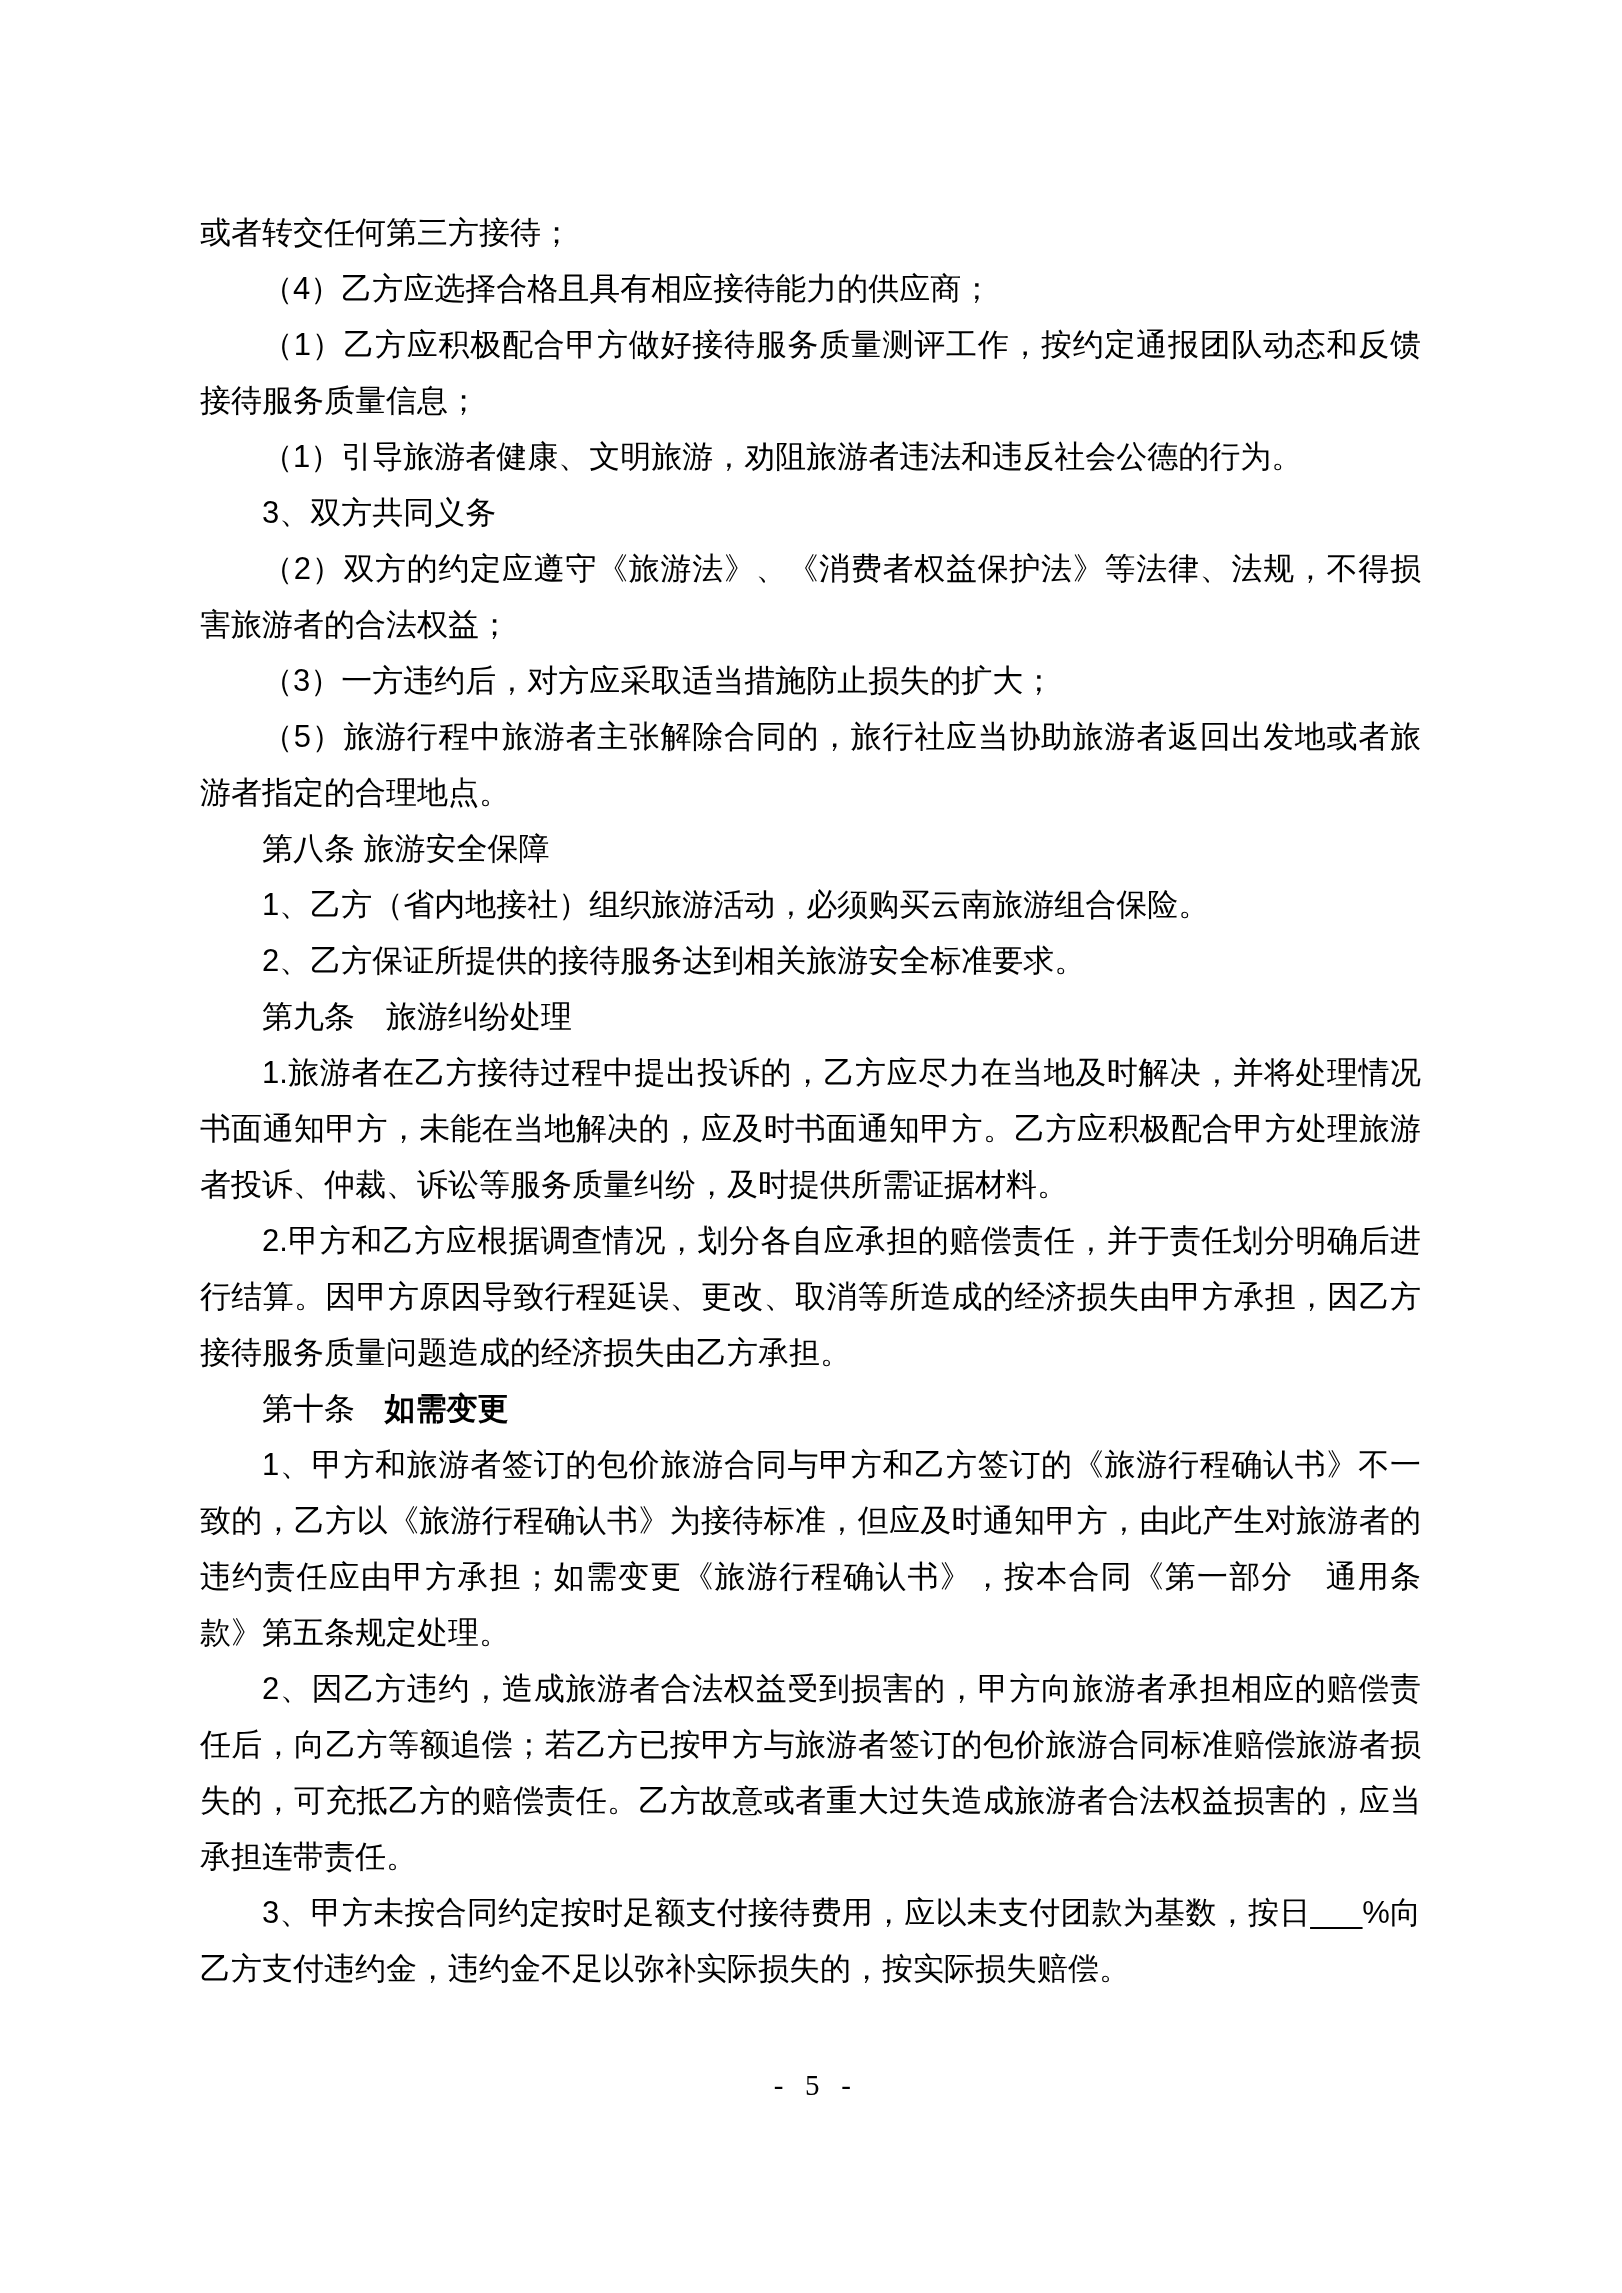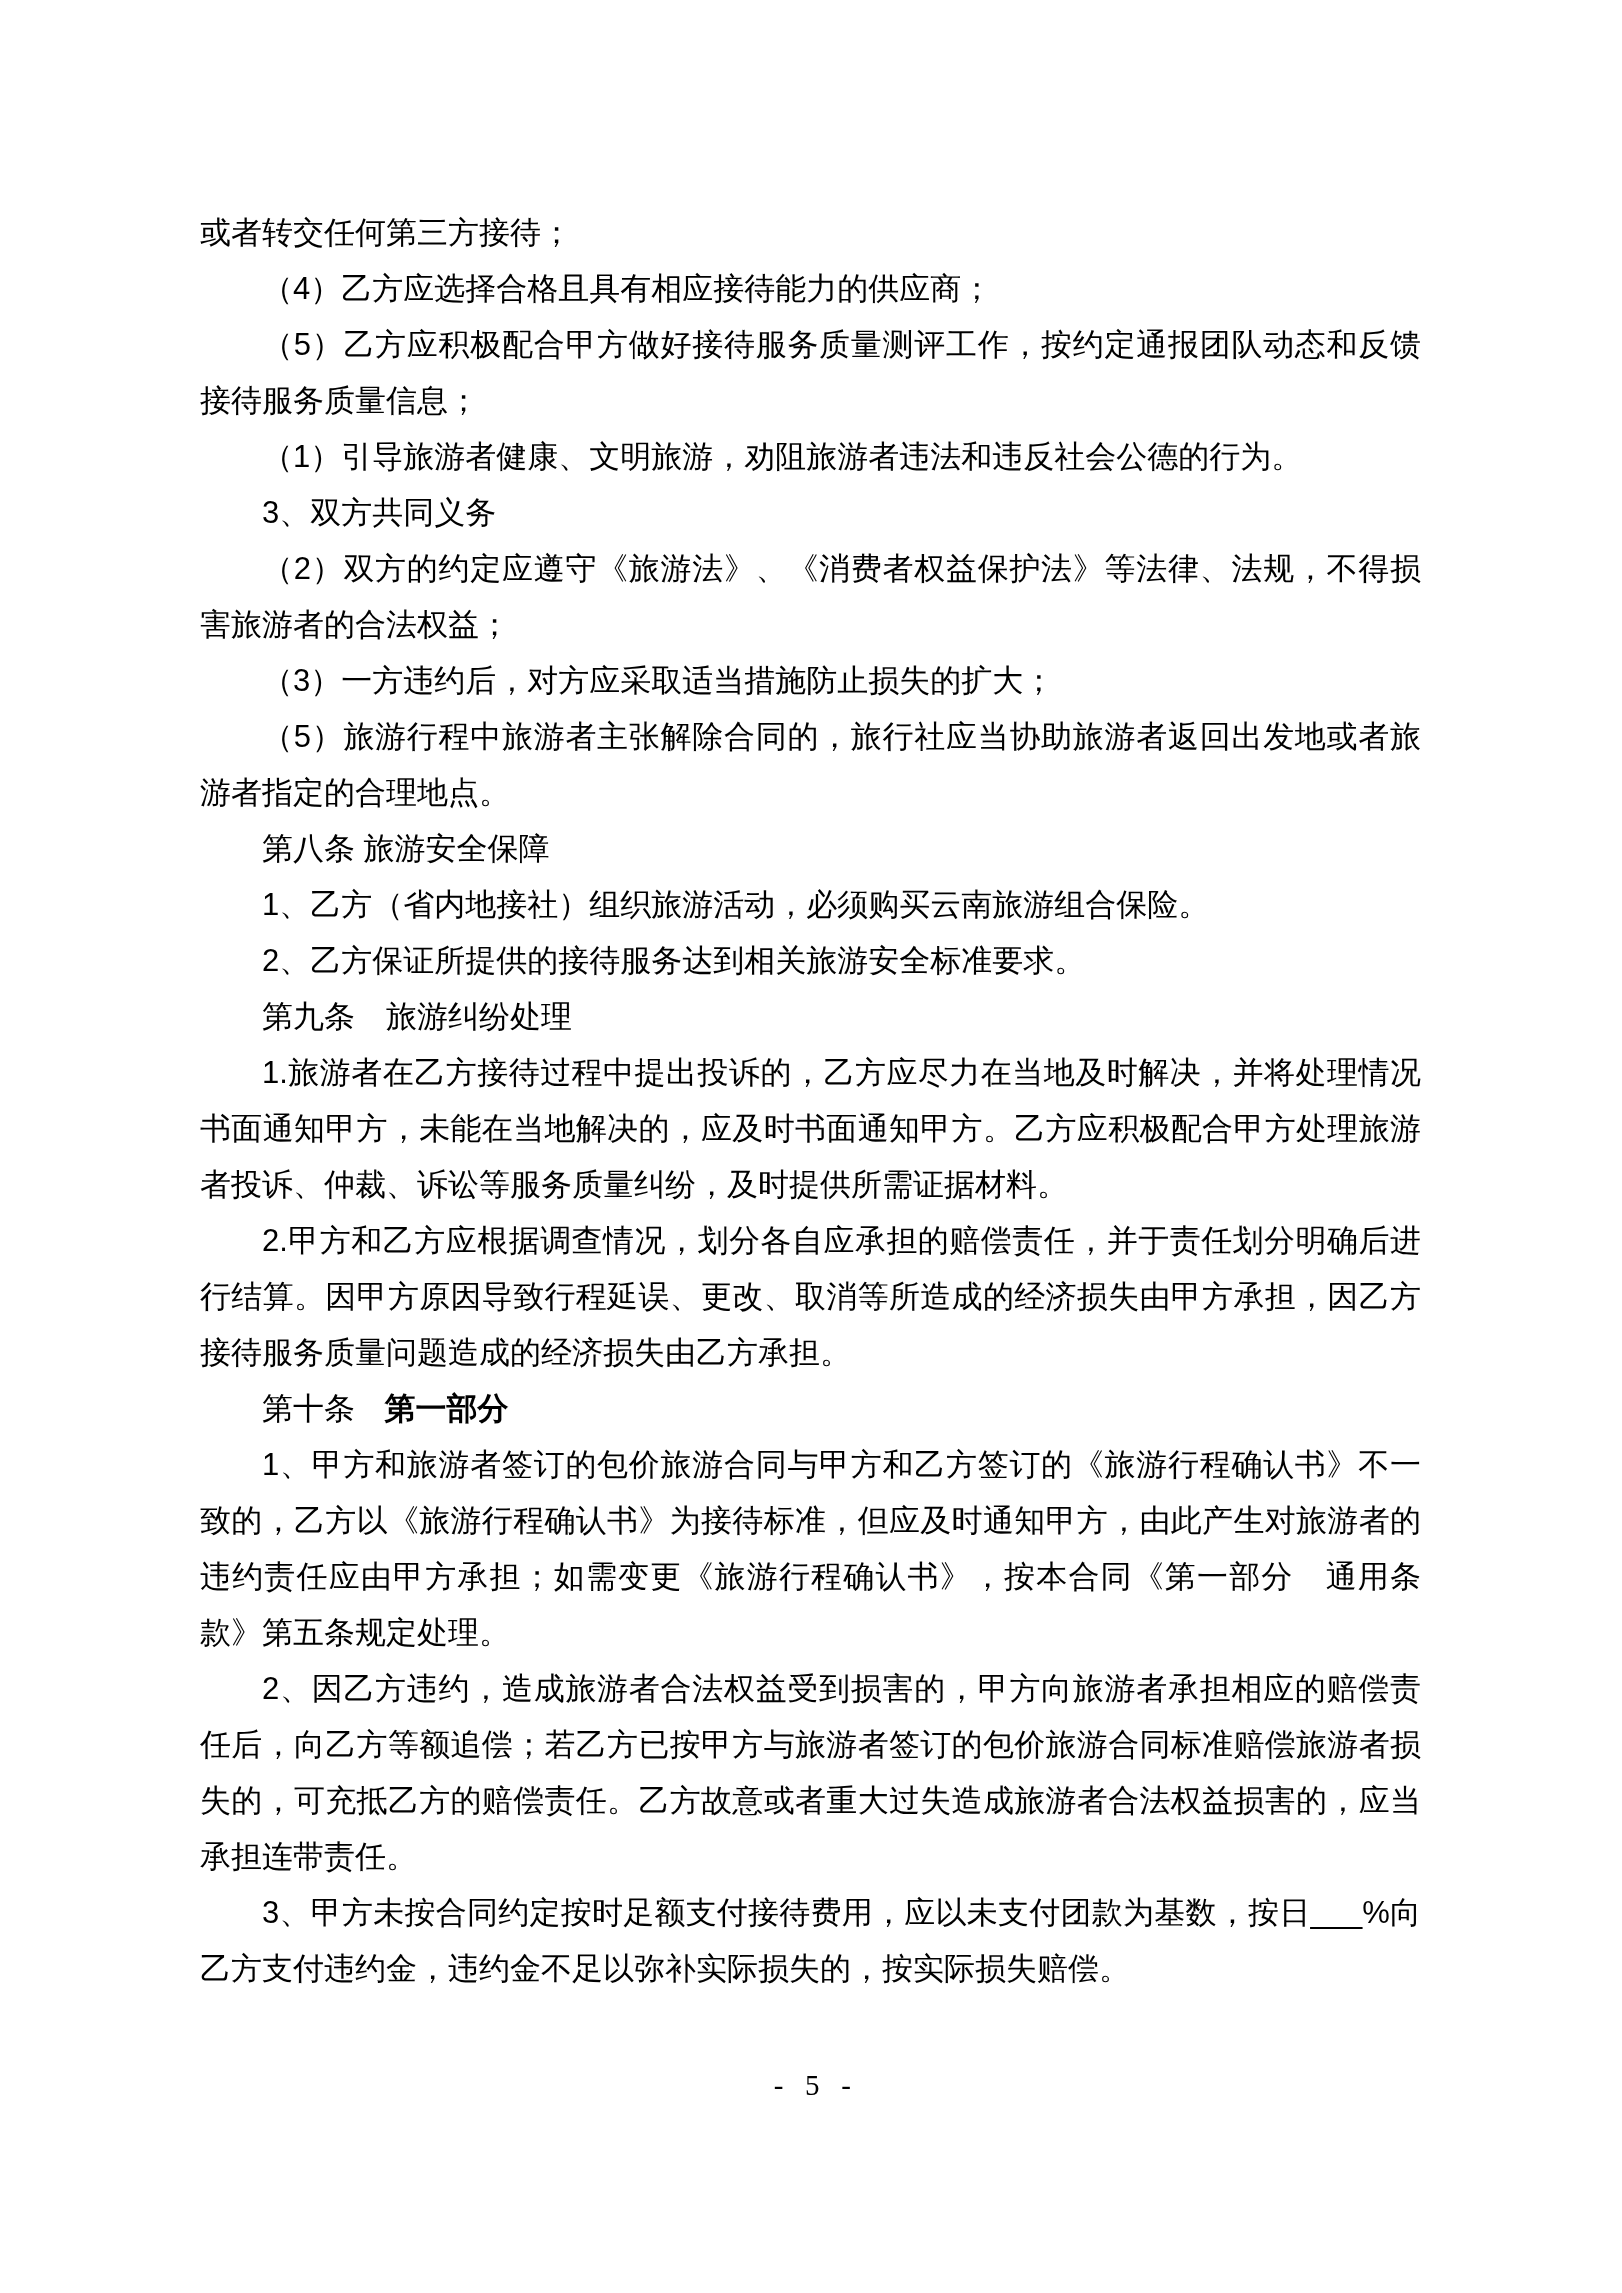--- a/index.html
+++ b/index.html
@@ -51,33 +51,33 @@
     color: #000000;
   }
 </style>
 </head>
 <body>
 
 <div class="page">
   <div class="body-text">
     <p class="para no-indent">或者转交任何第三方接待；</p>
     <p class="para">（4）乙方应选择合格且具有相应接待能力的供应商；</p>
-    <p class="para">（5）乙方应积极配合甲方做好接待服务质量测评工作，按约定通报团队动态和反馈接待服务质量信息；</p>
+    <p class="para">（1）乙方应积极配合甲方做好接待服务质量测评工作，按约定通报团队动态和反馈接待服务质量信息；</p>
     <p class="para">（1）引导旅游者健康、文明旅游，劝阻旅游者违法和违反社会公德的行为。</p>
     <p class="para">3、双方共同义务</p>
     <p class="para">（2）双方的约定应遵守《旅游法》、《消费者权益保护法》等法律、法规，不得损害旅游者的合法权益；</p>
     <p class="para">（3）一方违约后，对方应采取适当措施防止损失的扩大；</p>
     <p class="para">（5）旅游行程中旅游者主张解除合同的，旅行社应当协助旅游者返回出发地或者旅游者指定的合理地点。</p>
     <p class="para">第八条 旅游安全保障</p>
     <p class="para">1、乙方（省内地接社）组织旅游活动，必须购买云南旅游组合保险。</p>
     <p class="para">2、乙方保证所提供的接待服务达到相关旅游安全标准要求。</p>
     <p class="para">第九条　旅游纠纷处理</p>
     <p class="para">1.旅游者在乙方接待过程中提出投诉的，乙方应尽力在当地及时解决，并将处理情况书面通知甲方，未能在当地解决的，应及时书面通知甲方。乙方应积极配合甲方处理旅游者投诉、仲裁、诉讼等服务质量纠纷，及时提供所需证据材料。</p>
     <p class="para">2.甲方和乙方应根据调查情况，划分各自应承担的赔偿责任，并于责任划分明确后进行结算。因甲方原因导致行程延误、更改、取消等所造成的经济损失由甲方承担，因乙方接待服务质量问题造成的经济损失由乙方承担。</p>
-    <p class="para"><span>第十条</span><span class="clause-title">第一部分</span></p>
+    <p class="para"><span>第十条</span><span class="clause-title">如需变更</span></p>
     <p class="para">1、甲方和旅游者签订的包价旅游合同与甲方和乙方签订的《旅游行程确认书》不一致的，乙方以《旅游行程确认书》为接待标准，但应及时通知甲方，由此产生对旅游者的违约责任应由甲方承担；如需变更《旅游行程确认书》，按本合同《第一部分　通用条款》第五条规定处理。</p>
     <p class="para">2、因乙方违约，造成旅游者合法权益受到损害的，甲方向旅游者承担相应的赔偿责任后，向乙方等额追偿；若乙方已按甲方与旅游者签订的包价旅游合同标准赔偿旅游者损失的，可充抵乙方的赔偿责任。乙方故意或者重大过失造成旅游者合法权益损害的，应当承担连带责任。</p>
     <p class="para">3、甲方未按合同约定按时足额支付接待费用，应以未支付团款为基数，按日___%向乙方支付违约金，违约金不足以弥补实际损失的，按实际损失赔偿。</p>
   </div>
   <div class="footer">
     <span>- 5 -</span>
   </div>
 </div>
 
 

